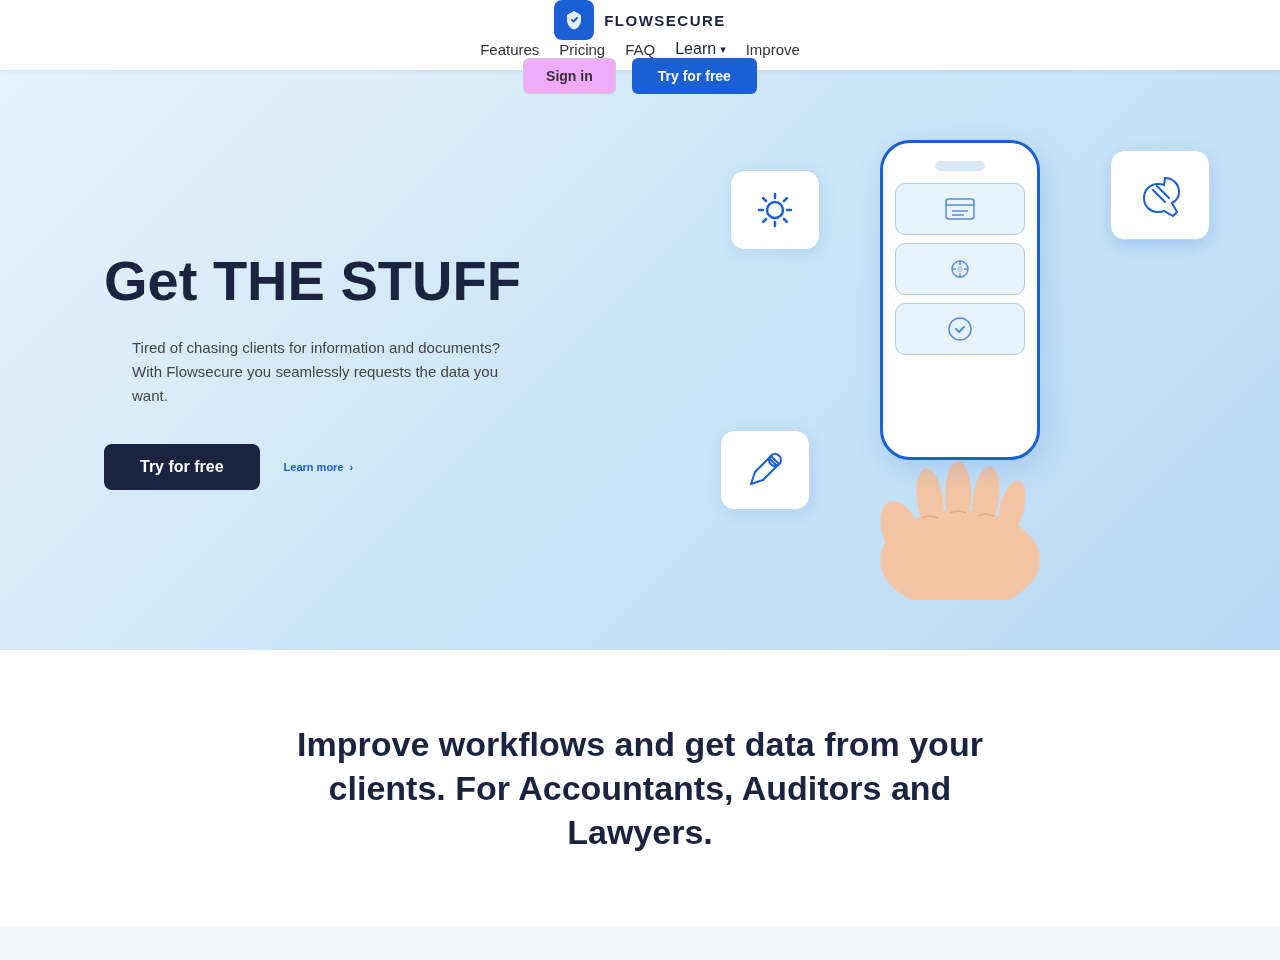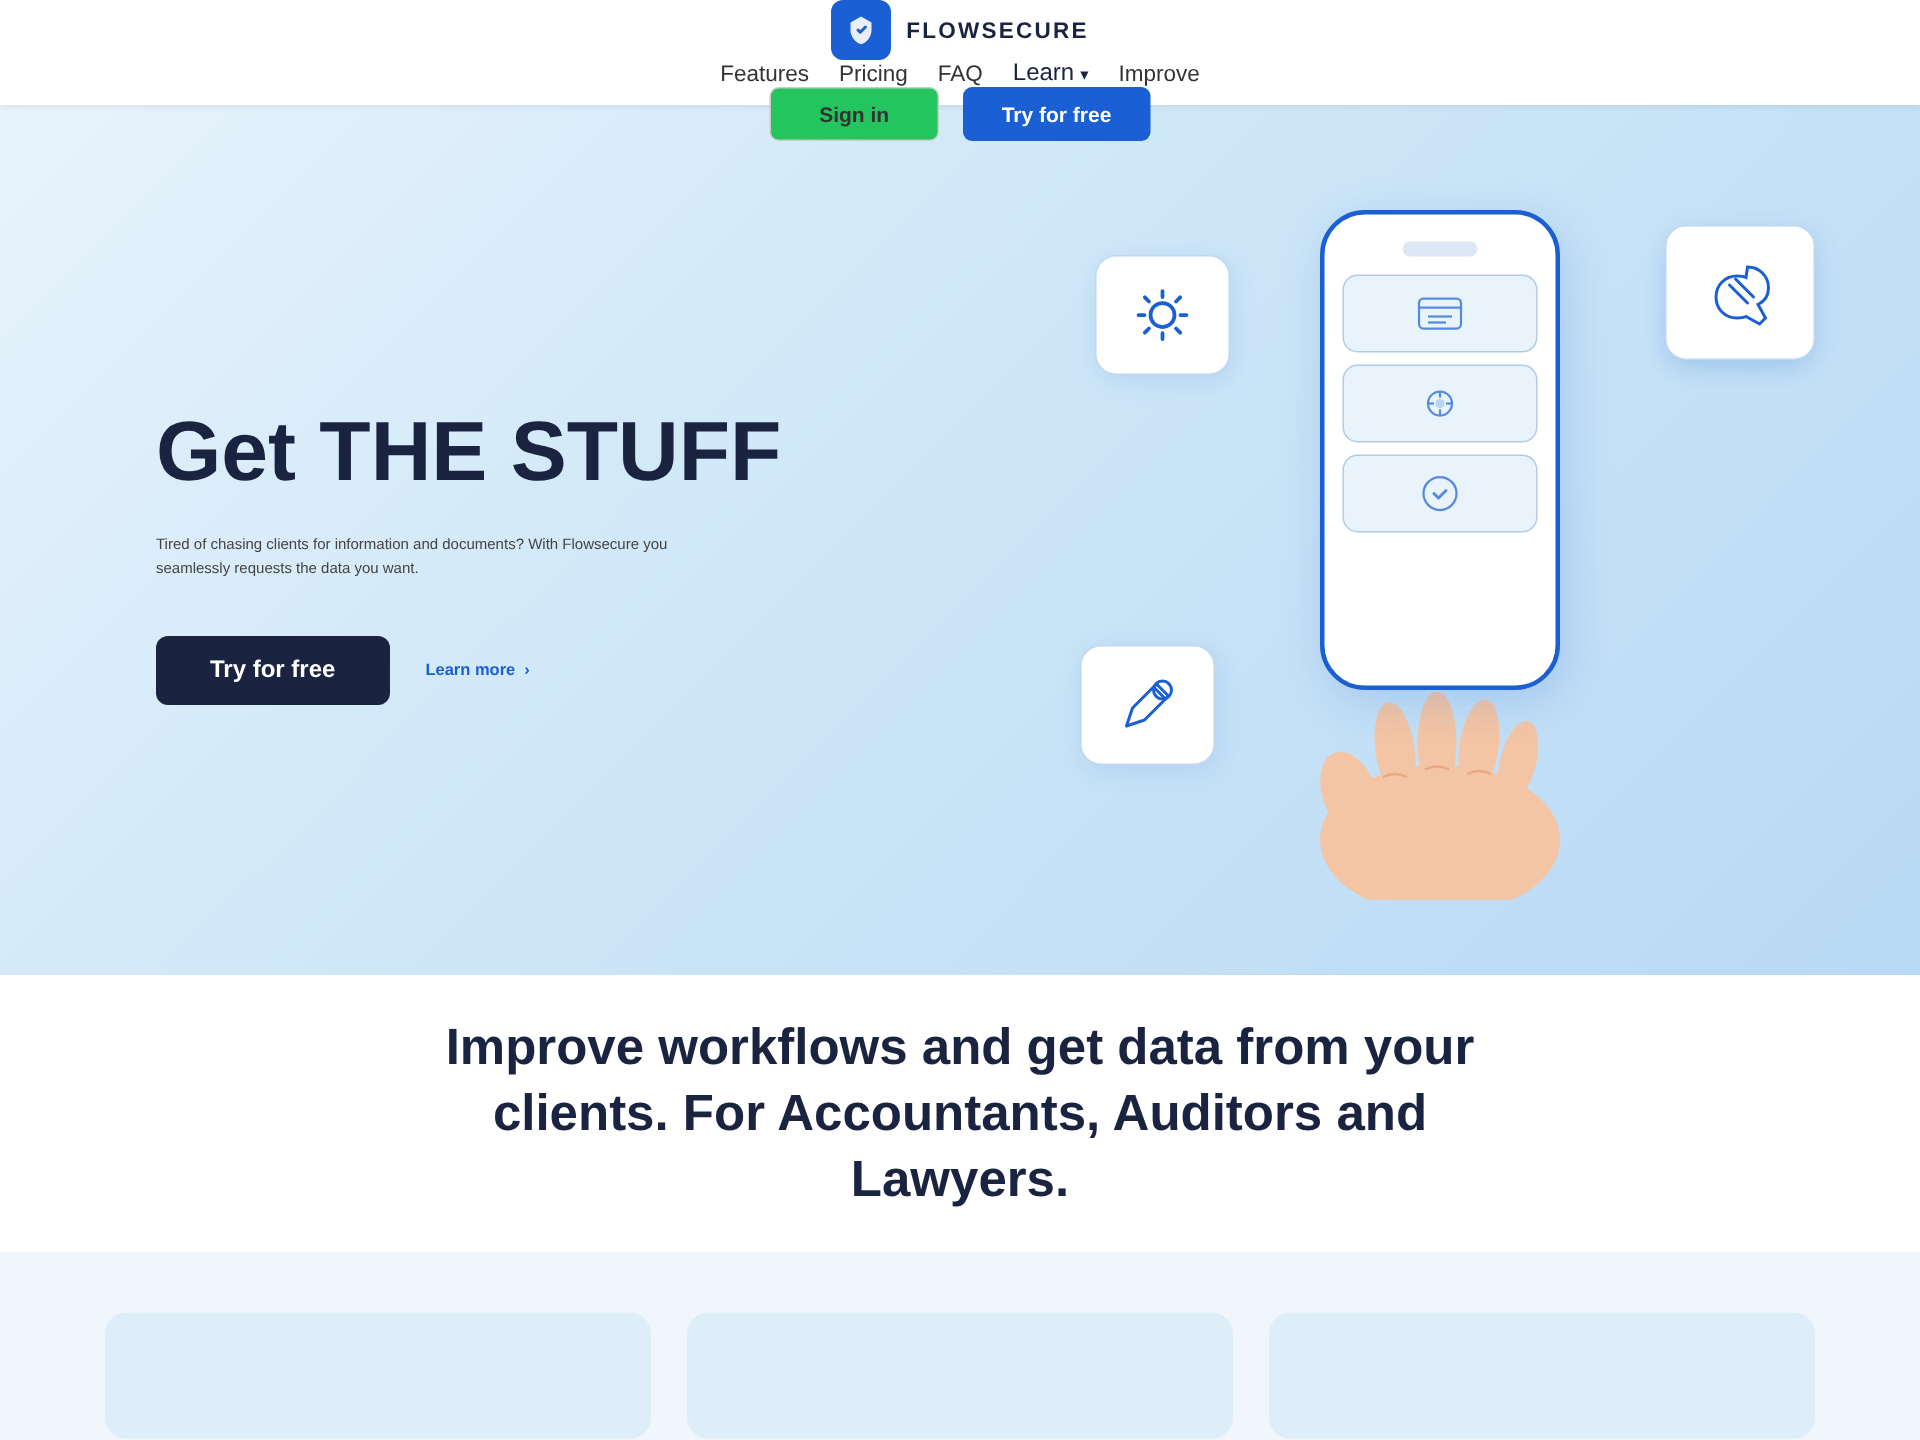--- a/index.html
+++ b/index.html
@@ -15,38 +15,38 @@
     .nav-logo-icon {
       width: 40px; height: 40px; background: #1a5fd4; border-radius: 8px;
       display: flex; align-items: center; justify-content: center; color: #fff; font-size: 16px; font-weight: 900;
     }
     .nav-logo-text { font-weight: 800; font-size: 15px; letter-spacing: 1.5px; color: #1a2340; text-transform: uppercase; }
     .nav-links { display: flex; align-items: center; gap: 20px; }
     .nav-links a { text-decoration: none; color: #333; font-size: 15px; font-weight: 500; }
     .nav-learn { display: flex; align-items: center; gap: 4px; cursor: pointer; }
     .nav-actions { display: flex; align-items: center; gap: 16px; }
     .btn-signin {
-      border: 1.5px solid #ccc; background: #22c55e; padding: 9px 32px;
+      border: 1.5px solid #ccc; background: #f0abfc; padding: 9px 22px;
       border-radius: 6px; font-size: 14px; font-weight: 600; cursor: pointer; color: #333;
     }
     .btn-try {
       background: #1a5fd4; color: #fff; border: none; padding: 10px 26px;
       border-radius: 6px; font-size: 14px; font-weight: 700; cursor: pointer;
     }
 
     
     .hero {
       display: flex; align-items: center; justify-content: space-between;
       padding: 60px 80px 40px 104px; min-height: 540px;
       background: linear-gradient(135deg, #e8f3fc 0%, #d0e8f8 40%, #b8d9f4 100%);
       position: relative; overflow: hidden;
     }
     .hero-content { max-width: 520px; }
     .hero-title { font-size: 56px; font-weight: 800; line-height: 1.1; color: #1a2340; margin-bottom: 24px; }
-    .hero-sub { font-size: 10px; color: #444; line-height: 1.6; max-width: 380px; margin-bottom: 36px; }
+    .hero-sub { font-size: 15px; color: #444; line-height: 1.6; max-width: 380px; margin-bottom: 36px; margin-left: 28px; }
     .hero-actions { display: flex; align-items: center; gap: 24px; }
     .btn-hero-try {
       background: #1a2340; color: #fff; border: none; padding: 14px 36px;
       border-radius: 8px; font-size: 16px; font-weight: 700; cursor: pointer;
     }
     .btn-learn-more {
       background: none; border: none; color: #1a5fd4; font-size: 11px; font-weight: 600;
       cursor: pointer; display: flex; align-items: center; gap: 6px;
     }
 
@@ -72,21 +72,21 @@
       position: absolute; background: #fff; border-radius: 14px;
       border: 1.5px solid #c0d8ee; padding: 10px 12px;
       display: flex; align-items: center; justify-content: center;
       box-shadow: 2px 4px 16px rgba(26,95,212,0.12);
     }
     .float-card-tl { top: 40px; left: 10px; width: 90px; height: 80px; }
     .float-card-tr { top: 30px; right: 0; width: 90px; height: 80px; }
     .float-card-bl { bottom: 100px; left: 0; width: 90px; height: 80px; }
 
     
-    .tagline-section { background: #fff; padding: 26px 80px; text-align: center; }
+    .tagline-section { background: #fff; padding: 72px 80px; text-align: center; }
     .tagline-section h2 { font-size: 34px; font-weight: 800; color: #1a2340; max-width: 700px; margin: 0 auto; line-height: 1.3; }
 
     
     .features-section { background: #f0f6fb; padding: 40px 60px 80px; }
     .features-grid { display: grid; grid-template-columns: 1fr 1fr 1fr; gap: 24px; max-width: 1140px; margin: 0 auto; }
     .feature-card {
       background: #ddeef8; border-radius: 14px; padding: 48px 32px 36px;
       display: flex; flex-direction: column; align-items: center; text-align: center;
     }
 

